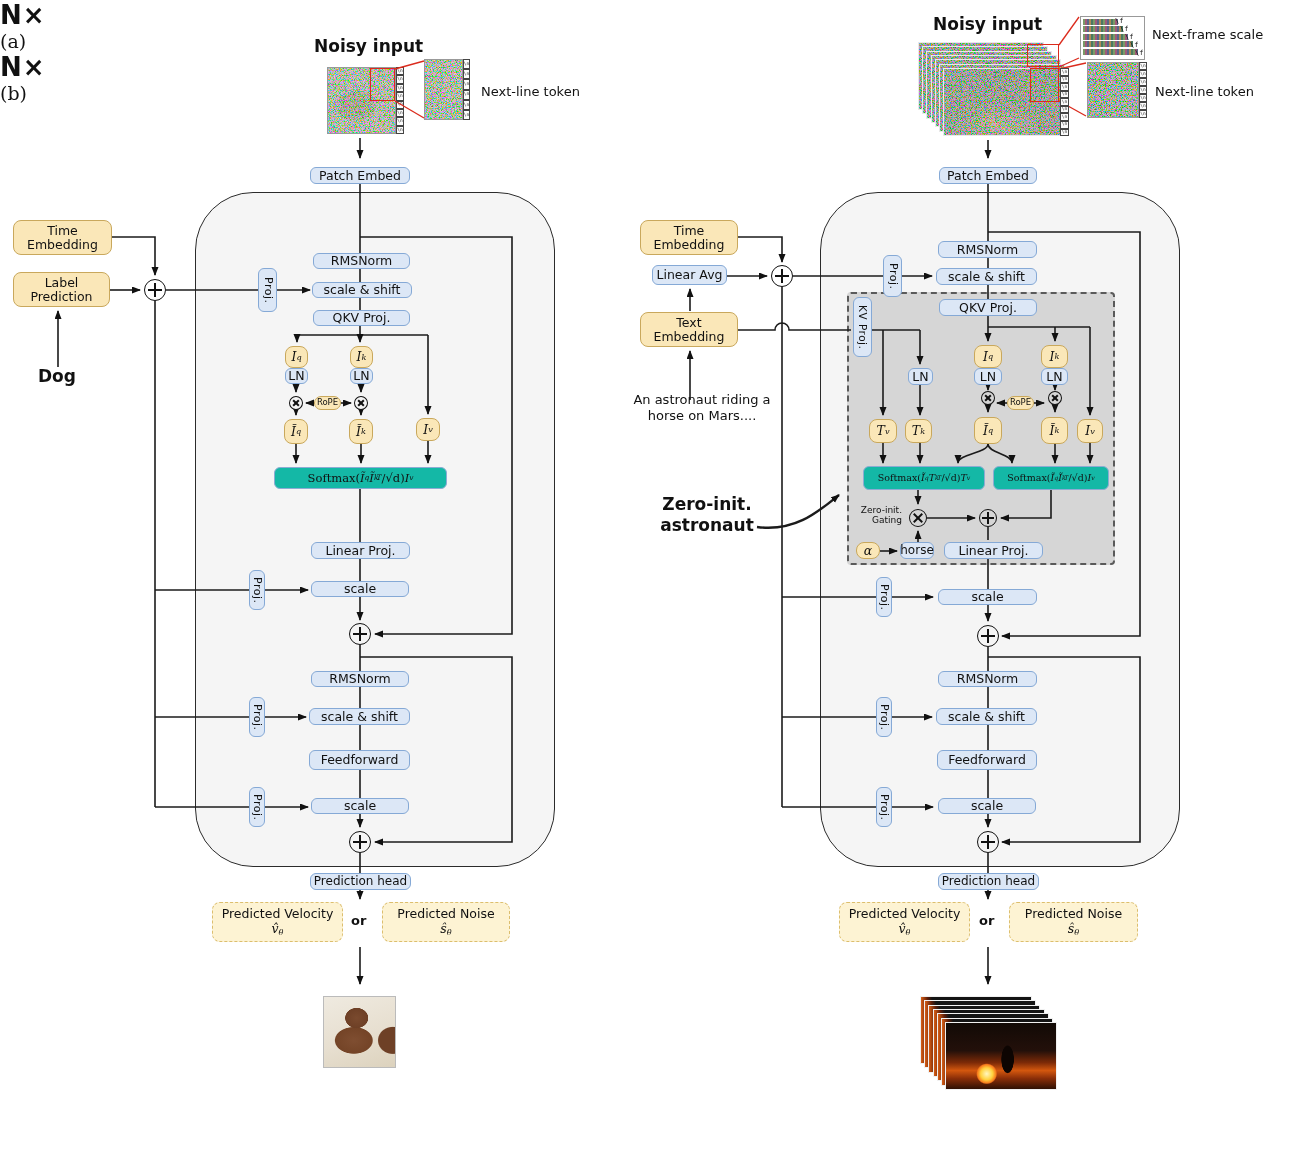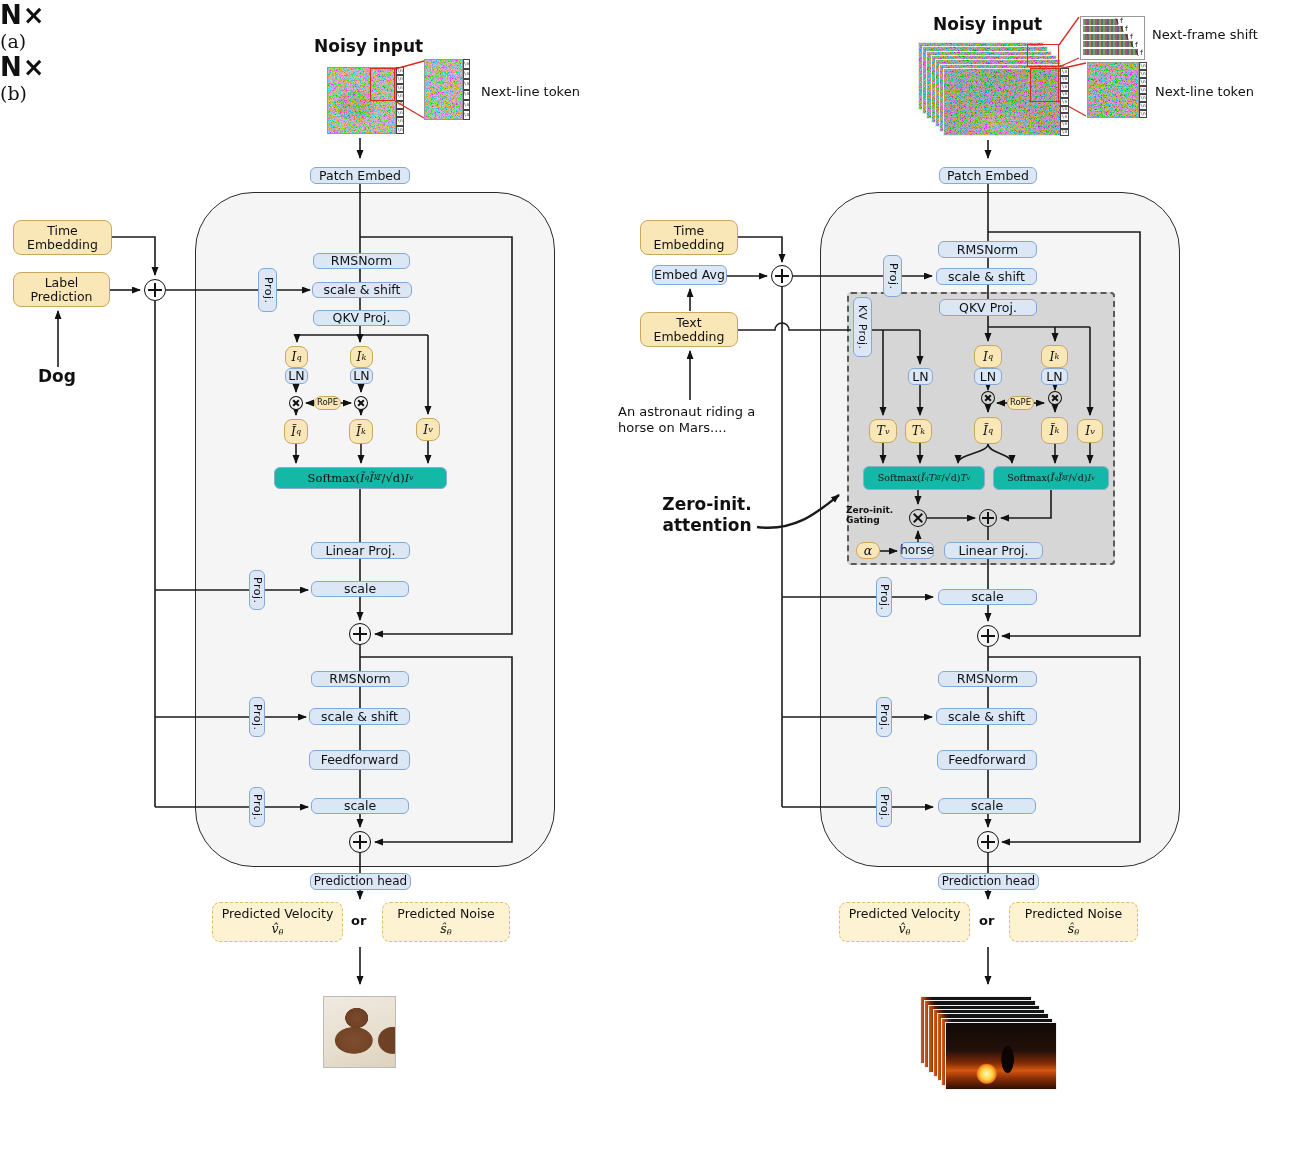--- a/index.html
+++ b/index.html
@@ -53,21 +53,21 @@
   .dogclean{position:absolute;z-index:2;border:1px solid #bbb;box-sizing:border-box;
       background:
         radial-gradient(16px 14px at 46% 30%, #7A4A2E 0%, #6E4026 70%, rgba(110,64,38,0) 74%),
         radial-gradient(27px 19px at 42% 62%, #7F4E31 0%, #744427 68%, rgba(116,68,39,0) 72%),
         radial-gradient(22px 20px at 97% 62%, #6E4026 0%, #6E4026 65%, rgba(110,64,38,0) 70%),
         linear-gradient(160deg,#EFEAE0 0%,#E7DFD0 55%,#DCD2BD 100%);}
   .fpatch{position:absolute;background:#fff;border:1px solid #999;z-index:5;box-sizing:border-box;overflow:hidden;}
   .fstrip{height:6px;margin:1.5px 2px 0 2px;
       background:repeating-linear-gradient(90deg,#7a9a66 0 2px,#a05a78 2px 4px,#55688a 4px 6px,#b08a56 6px 8px,#4a7a62 8px 10px);}
   .flab{position:absolute;font-family:"DejaVu Sans Mono",monospace;font-size:7px;color:#111;z-index:6;}
-  .zg{position:absolute;font-size:9px;font-weight:bold;text-align:left;line-height:1.15;z-index:4;}
+  .zg{position:absolute;font-size:9px;font-weight:normal;text-align:right;line-height:1.15;z-index:4;}
 </style>
 </head>
 <body>
 
 <div class="canvas">
 
 <svg width="0" height="0" style="position:absolute" aria-hidden="true">
   <defs>
     <filter id="turb" x="0%" y="0%" width="100%" height="100%">
       <feTurbulence type="fractalNoise" baseFrequency="0.8" numOctaves="2" seed="7" stitchTiles="stitch"></feTurbulence>
@@ -359,21 +359,21 @@
       <span class="flab" style="left: 34px; top: 0px;">\f</span>
       <div class="fstrip" style="margin-right: 21px;"></div>
       <span class="flab" style="left: 39px; top: 8px;">\f</span>
       <div class="fstrip" style="margin-right: 16px;"></div>
       <span class="flab" style="left: 44px; top: 16px;">\f</span>
       <div class="fstrip" style="margin-right: 11px;"></div>
       <span class="flab" style="left: 49px; top: 24px;">\f</span>
       <div class="fstrip" style="margin-right: 6px;"></div>
       <span class="flab" style="left: 54px; top: 32px;">\f</span>
     </div>
-<div class="lab" style="left:1152px;top:27px">Next-frame shift</div>
+<div class="lab" style="left:1152px;top:27px">Next-frame scale</div>
 <div class="noisebase" style="left:1087px;top:62px;width:60px;height:56px;z-index:5">
   <div class="nwrap" style="left:0;top:0;width:52px;height:56px;background:#5d5a60">
     <svg width="52" height="56" preserveAspectRatio="none">
           <rect width="52" height="56" filter="url(#turb)" opacity="0.9"></rect>
         </svg>
   </div>
   <div class="tokcol" style="left:52px;width:8px">
         <span class="tok">\n</span>
         <span class="tok">\n</span>
         <span class="tok">\n</span>
@@ -381,32 +381,32 @@
         <span class="tok">\n</span>
         <span class="tok">\n</span>
         <span class="tok">\n</span>
       </div>
 </div>
 <div class="lab" style="left:1155px;top:84px">Next-line token</div>
 <div class="box blue" style="left:939px;top:167px;width:98px;height:17px">Patch Embed</div>
 <div class="bigx" style="left:1115px;top:198px">N×</div>
 
 <div class="box yellow" style="left:640px;top:220px;width:98px;height:35px">Time Embedding</div>
-<div class="box blue" style="left:652px;top:265px;width:75px;height:20px;font-size:12.5px">Embed Avg</div>
+<div class="box blue" style="left:652px;top:265px;width:75px;height:20px;font-size:12.5px">Linear Avg</div>
 <div class="box yellow" style="left:640px;top:312px;width:98px;height:35px">Text Embedding</div>
-<div class="lab" style="left:618px;top:404px;width:168px;text-align:left">An astronaut riding a horse on Mars....</div>
+<div class="lab" style="left:618px;top:392px;width:168px;text-align:center">An astronaut riding a horse on Mars....</div>
 <span class="op wfill" style="left:771px;top:265px;width:22px;height:22px">
       <i class="ph"></i>
       <i class="pv"></i>
     </span>
 <div class="box blue vtext" style="left:883px;top:255px;width:19px;height:42px">Proj.</div>
 <div class="box blue vtext" style="left:876px;top:577px;width:16px;height:40px">Proj.</div>
 <div class="box blue vtext" style="left:876px;top:697px;width:16px;height:40px">Proj.</div>
 <div class="box blue vtext" style="left:876px;top:787px;width:16px;height:40px">Proj.</div>
-<div class="lab title" style="left:648px;top:494px;width:118px;text-align:center;line-height:1.25">Zero-init. attention</div>
+<div class="lab title" style="left:648px;top:494px;width:118px;text-align:center;line-height:1.25">Zero-init. astronaut</div>
 
 <div class="box blue" style="left:938px;top:241px;width:99px;height:17px">RMSNorm</div>
 <div class="box blue" style="left:936px;top:268px;width:101px;height:17px">scale &amp; shift</div>
 <div class="box blue" style="left:939px;top:299px;width:98px;height:17px">QKV Proj.</div>
 <div class="box blue vtext" style="left:853px;top:297px;width:19px;height:60px;font-size:10.5px">KV Proj.</div>
 <div class="box blue" style="left:908px;top:368px;width:25px;height:17px">LN</div>
 <div class="box yellow math" style="left:869px;top:419px;width:28px;height:24px">
       <span class="it">T</span>
       <sub>v</sub>
     </div>

